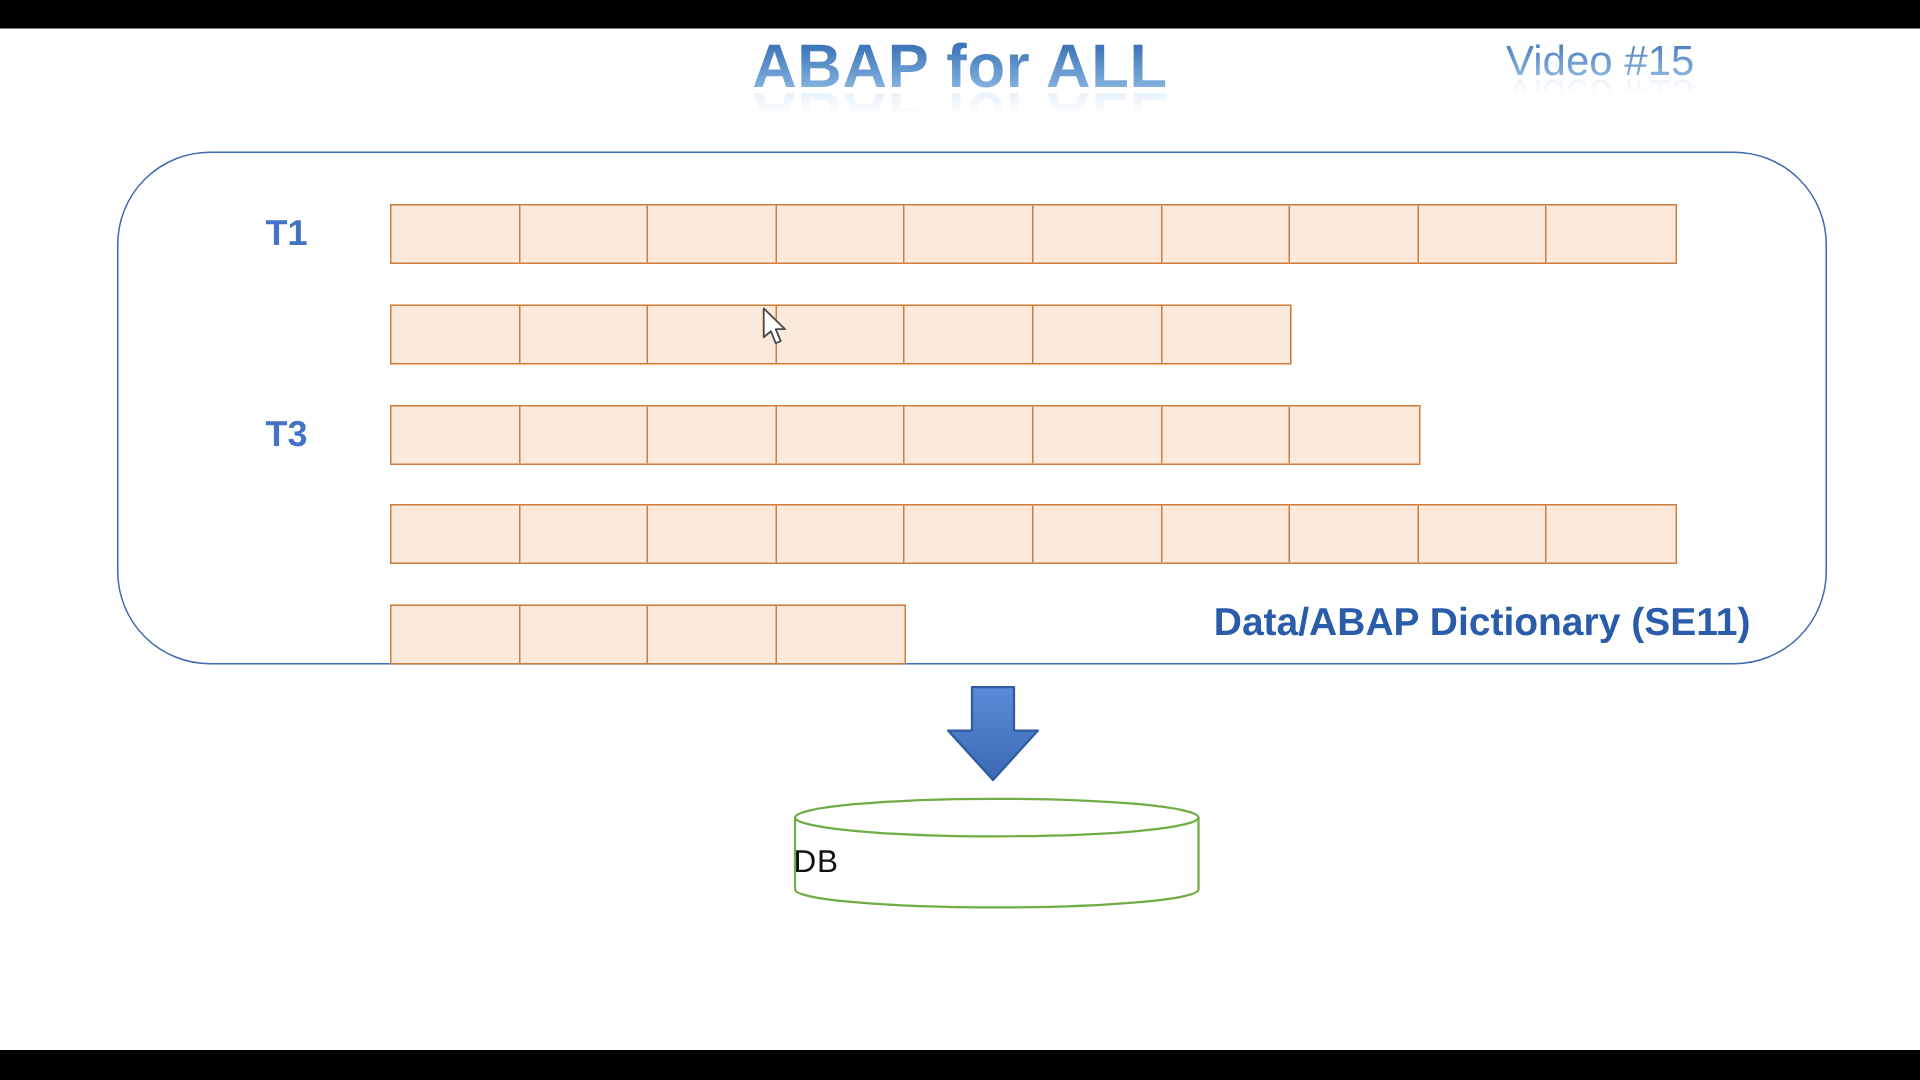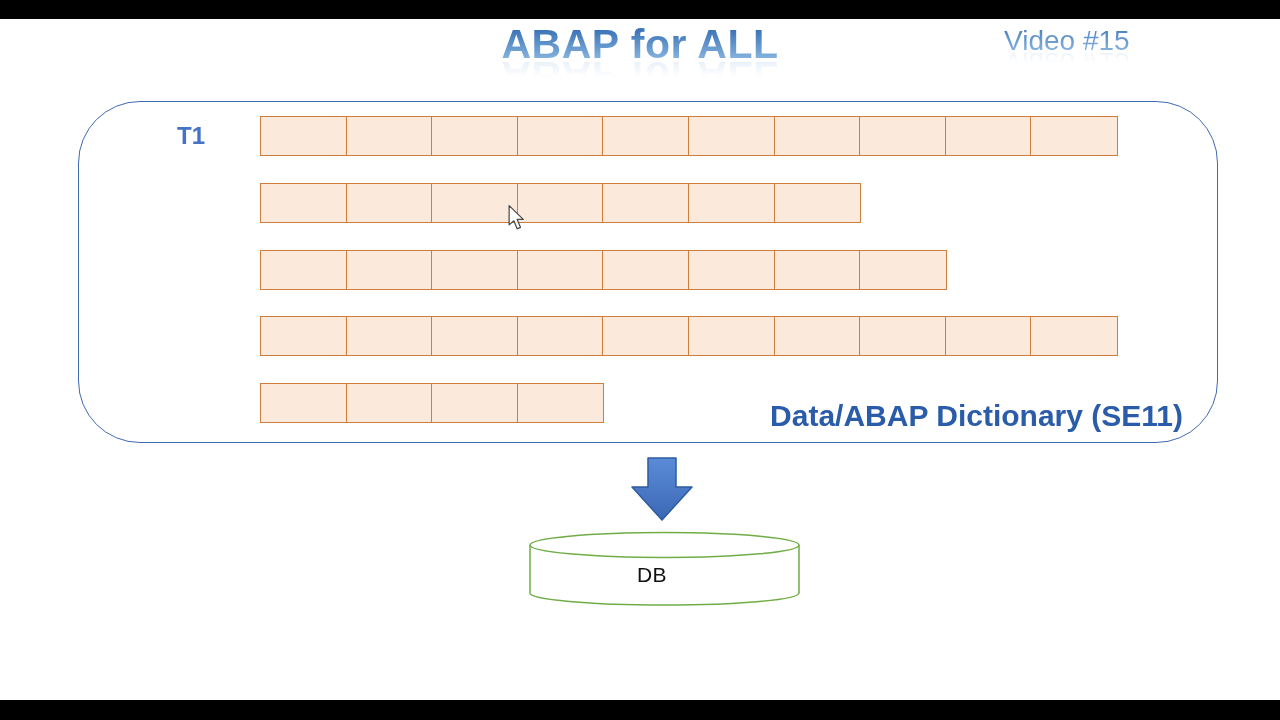--- a/index.html
+++ b/index.html
@@ -52,21 +52,21 @@
   }
 
   
   .panel{
     position:absolute;left:78px;top:101px;width:1140px;height:342px;
     border:1.6px solid var(--panel-border,#3f6bb0);
     border-radius:62px;
     box-sizing:border-box;
   }
   .trow{
-    position:absolute;left:0;height:56px;width:100%;
+    position:absolute;left:0;height:56px;width:100%;margin-top:20px;
   }
   .tlabel{
     position:absolute;left:62px;top:0;width:100px;height:40px;
     display:flex;align-items:center;justify-content:center;
     color:var(--label-blue,#4472c4);
     font-size:24px;font-weight:700;
   }
   .cells{
     position:absolute;left:181px;top:0;height:40px;
     display:inline-flex;
@@ -74,30 +74,30 @@
     border:1.6px solid var(--cell-border,#ce7d3d);
     box-sizing:border-box;
   }
   .cell{
     width:85.6px;height:100%;
     border-right:1.6px solid var(--cell-border,#ce7d3d);
     box-sizing:border-box;
   }
   .cell:last-child{border-right:none;}
   .panel-caption{
-    position:absolute;right:34px;top:297px;
+    position:absolute;right:50px;top:297px;
     color:var(--caption-blue,#2a5caa);
-    font-size:30px;font-weight:700;white-space:nowrap;
+    font-size:26px;font-weight:700;white-space:nowrap;
   }
 
   
   .down-arrow{position:absolute;left:631px;top:457px;}
   .db-wrap{position:absolute;left:529px;top:531px;width:271px;height:76px;}
   .db-label{
-    position:absolute;left:0;top:32px;width:246px;text-align:center;
+    position:absolute;left:0;top:32px;width:246px;text-align:left;
     font-size:21px;color:#111;letter-spacing:0.5px;
   }
   .cursor{position:absolute;left:508px;top:204px;}
 </style>
 </head>
 <body>
 
 <div class="letterbox top"></div>
 <div class="letterbox bottom"></div>
 
@@ -133,20 +133,21 @@
           <div class="cell"></div>
           <div class="cell"></div>
           <div class="cell"></div>
           <div class="cell"></div>
           <div class="cell"></div>
           <div class="cell"></div>
           <div class="cell"></div>
         </div>
       </div>
       <div class="trow" style="top: 147.5px;">
+        <div class="tlabel">T3</div>
         <div class="cells">
           <div class="cell"></div>
           <div class="cell"></div>
           <div class="cell"></div>
           <div class="cell"></div>
           <div class="cell"></div>
           <div class="cell"></div>
           <div class="cell"></div>
           <div class="cell"></div>
         </div>

